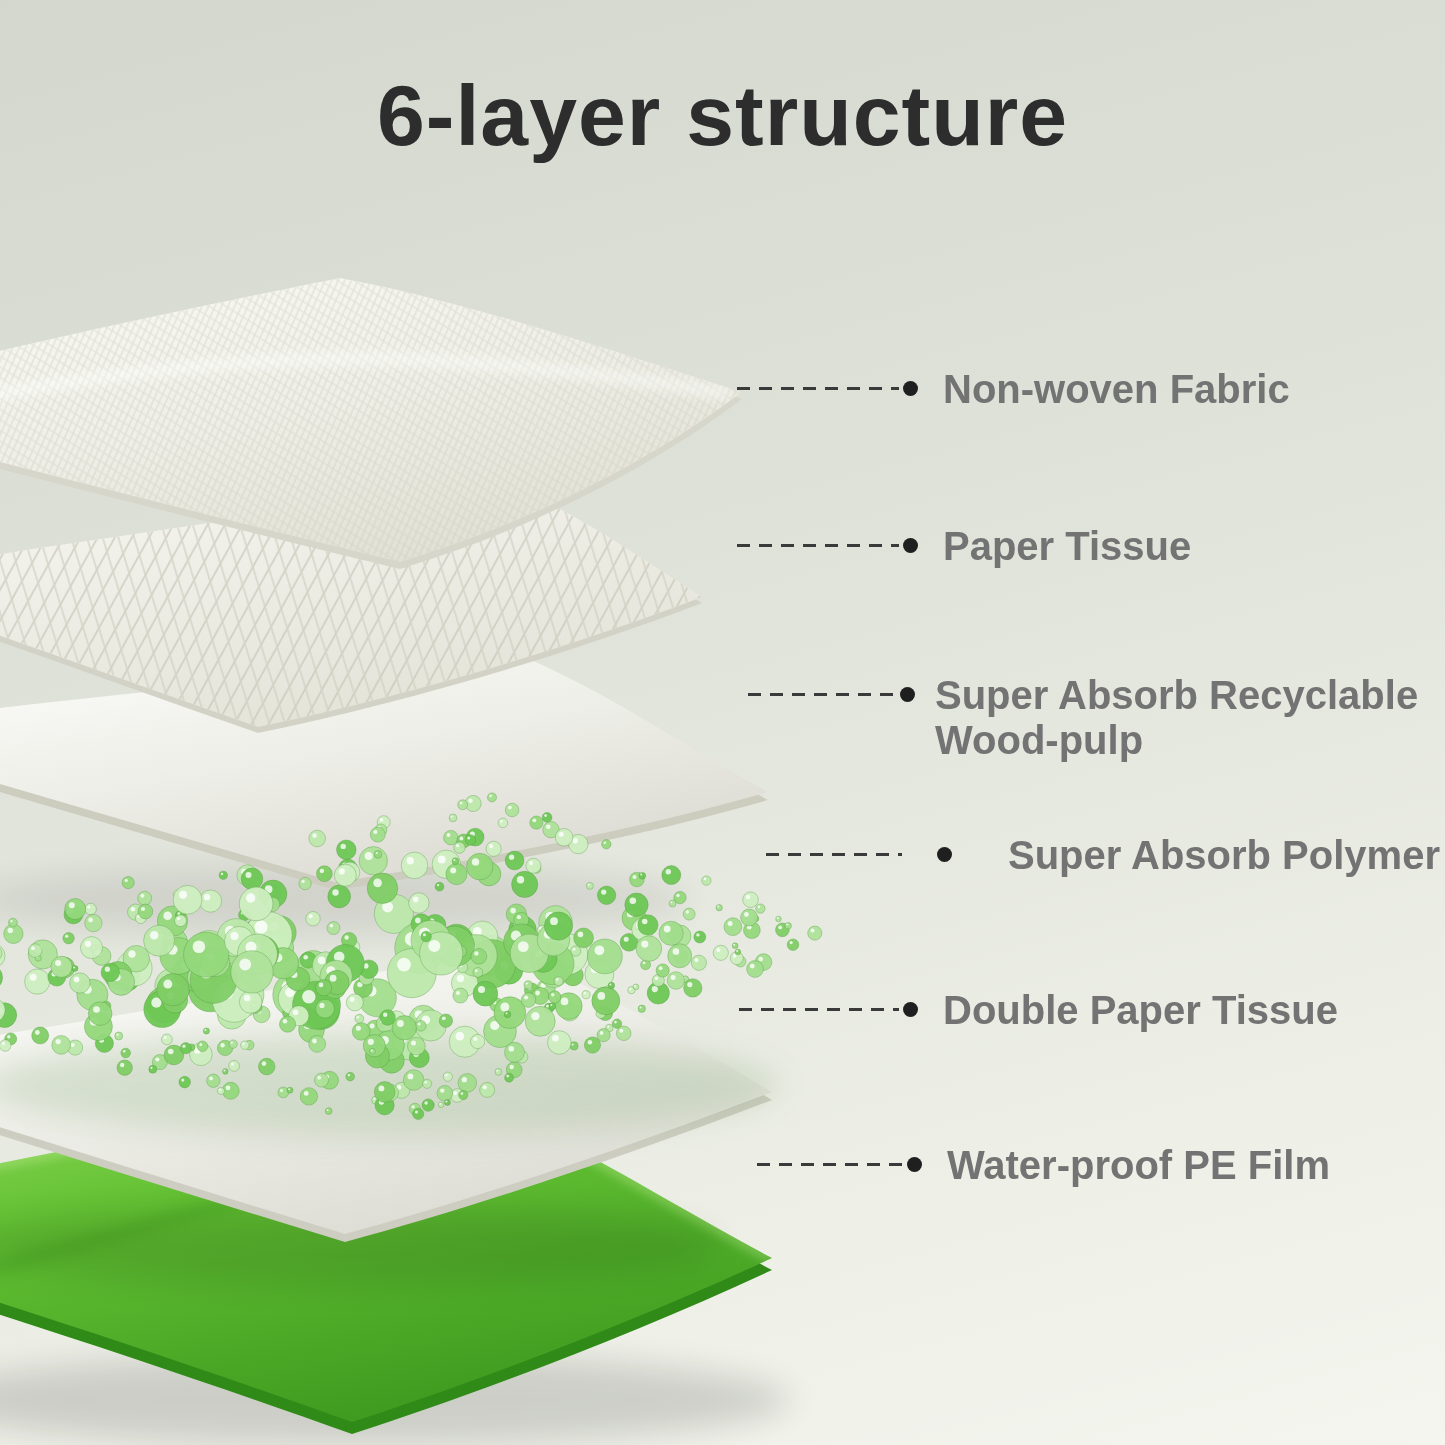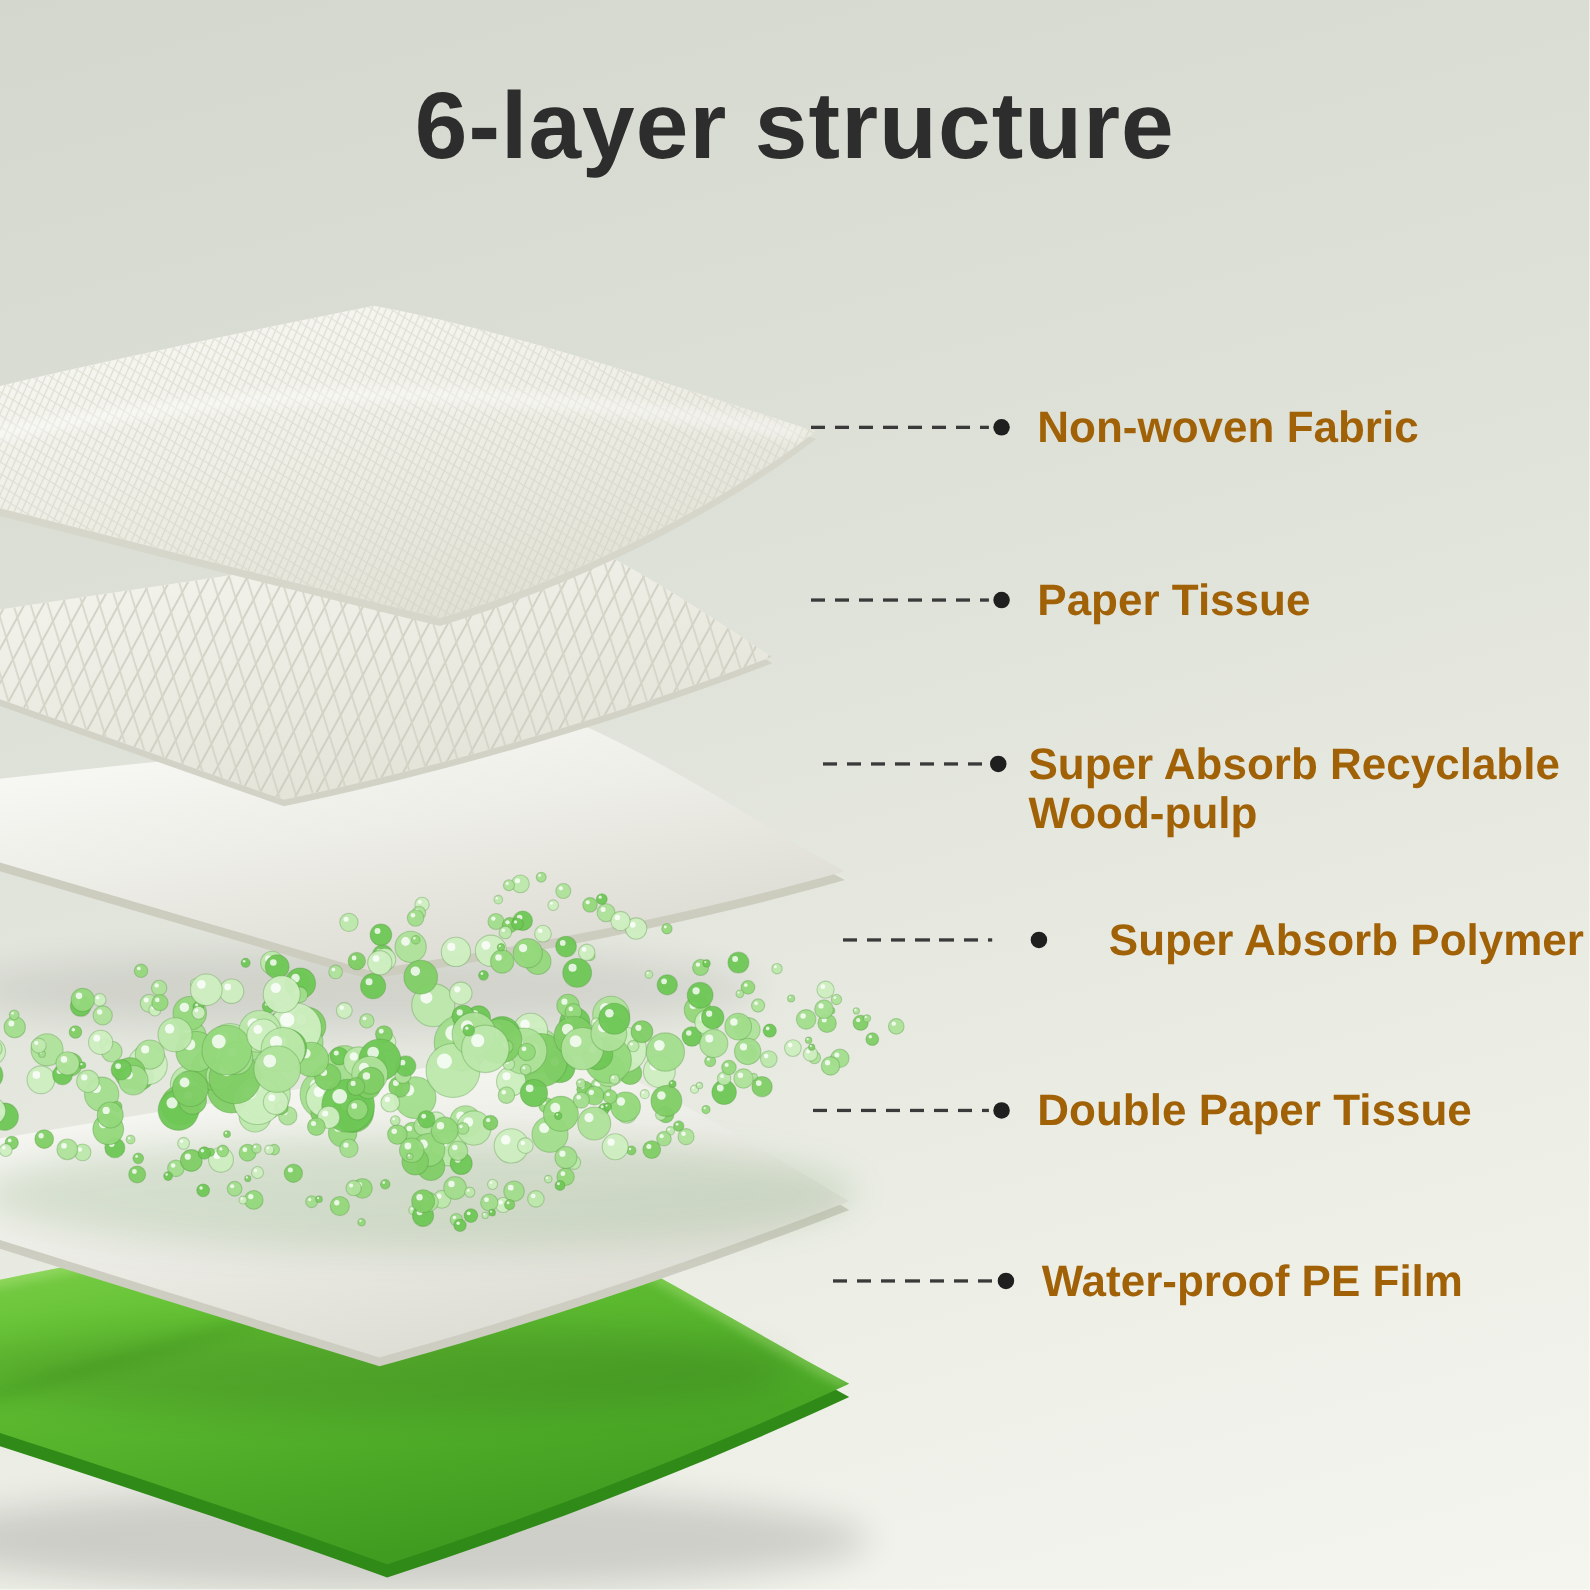--- a/index.html
+++ b/index.html
@@ -13,21 +13,21 @@
     position:absolute;top:66px;left:0;width:100%;margin:0;text-align:center;
     font-size:86px;font-weight:bold;letter-spacing:1px;color:#2d2d2d;z-index:3;
   }
   .diagram{position:absolute;left:0;top:0;z-index:1;}
   .row{position:absolute;display:flex;align-items:flex-start;z-index:2;}
   .leader{
     height:3px;margin-top:20px;
     background:repeating-linear-gradient(90deg,#3a3a3a 0 13px,transparent 13px 22px);
   }
   .dot{width:15px;height:15px;border-radius:50%;background:#1f1f1f;margin-top:14px;margin-left:4px;flex:none;}
-  .lbl{margin-left:25px;font-size:40px;font-weight:bold;line-height:45px;white-space:nowrap;color:#a16207;}
+  .lbl{margin-left:25px;font-size:40px;font-weight:bold;line-height:45px;white-space:nowrap;color:#737373;}
   .r1{top:367px;left:737px;}  .r1 .leader{width:162px;}
   .r2{top:524px;left:737px;}  .r2 .leader{width:162px;}
   .r3{top:673px;left:748px;}  .r3 .leader{width:152px;}
   .r3 .lbl{white-space:normal;max-width:510px;margin-left:20px;}
   .r4{top:833px;left:766px;gap:31px;}  .r4 .leader{width:136px;}
   .r5{top:988px;left:739px;text-align:center;}  .r5 .leader{width:160px;}
   .r6{top:1143px;left:757px;text-align:center;} .r6 .leader{width:146px;}
 </style>
 </head>
 <body>

